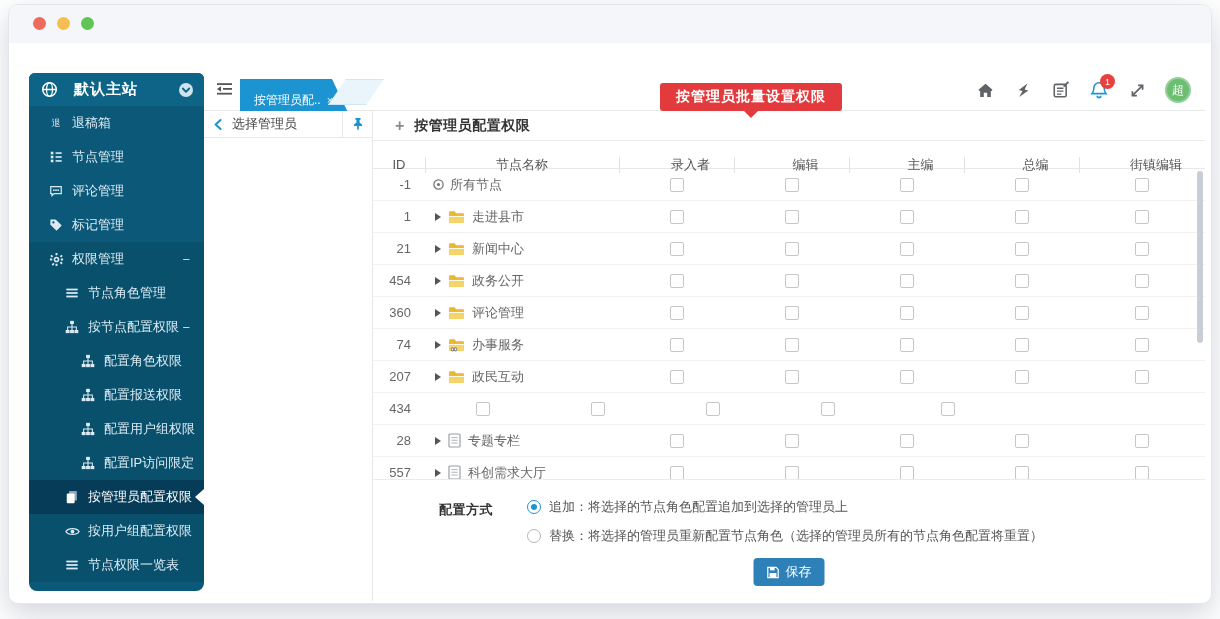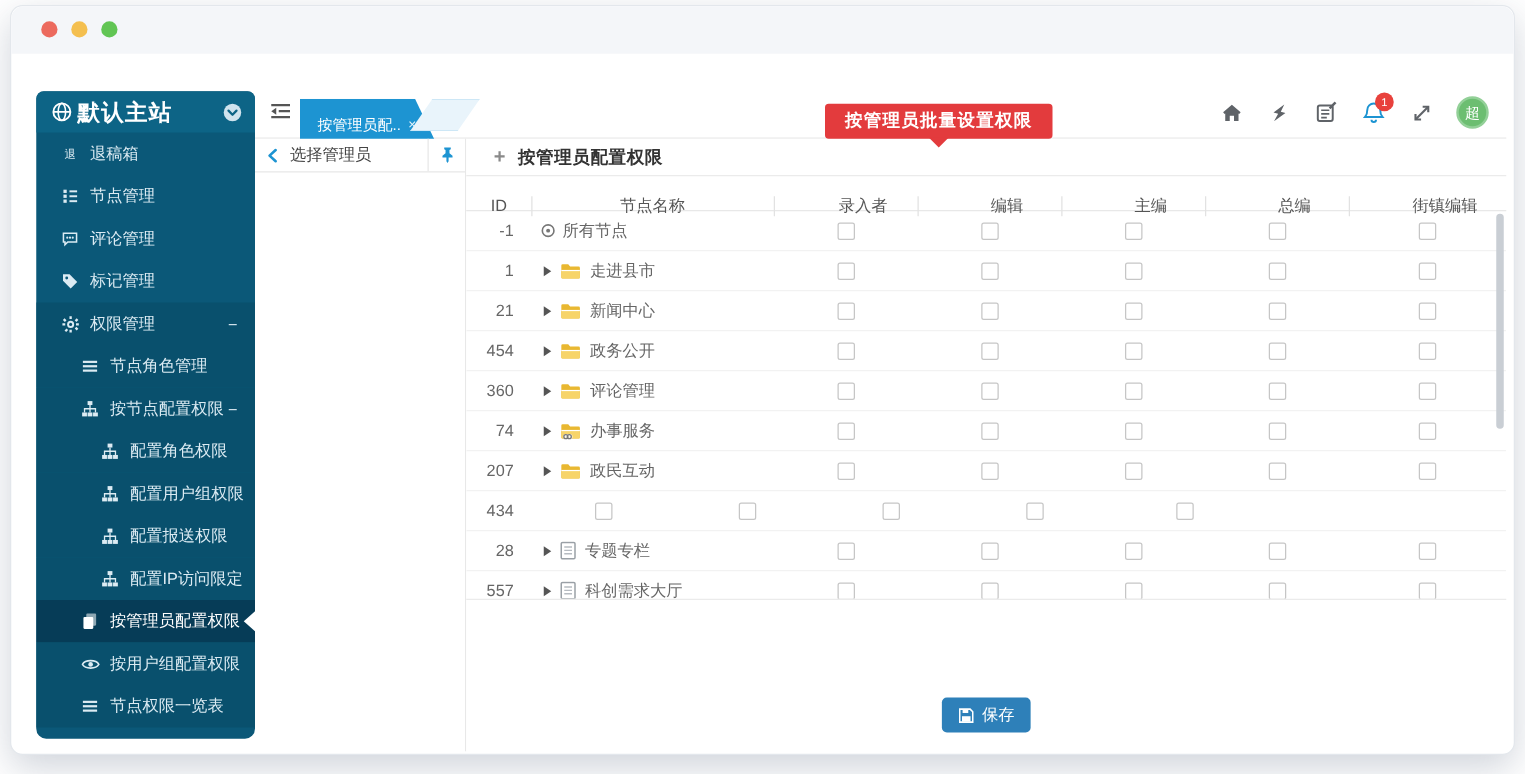--- a/index.html
+++ b/index.html
@@ -19,21 +19,21 @@
   .window{position:absolute;left:8px;top:4px;width:1204px;height:600px;background:#fff;border:1px solid #e3e7ec;border-radius:10px;box-shadow:0 10px 30px rgba(40,60,90,.22);overflow:hidden;}
   .titlebar{position:absolute;left:0;top:0;right:0;height:38px;background:#f4f6f9;border-radius:10px 10px 0 0;}
   .tl{position:absolute;top:12px;width:13px;height:13px;border-radius:50%;}
   .tl.r{left:24px;background:#ec6a5e;}
   .tl.y{left:48px;background:#f4bf4f;}
   .tl.g{left:72px;background:#61c554;}
 
   
   .sidebar{position:absolute;left:20px;top:68px;width:175px;height:518px;background:var(--sidebar-base);border-radius:6px 6px 8px 8px;color:#dcebf3;overflow:hidden;}
   .sb-header{height:33px;background:var(--sidebar-header);display:flex;align-items:center;padding:0 10px 0 12px;color:#fff;}
-  .sb-header .sb-title{font-size:18px;font-weight:bold;margin-left:4px;flex:1;letter-spacing:1px;}
+  .sb-header .sb-title{font-size:15px;font-weight:bold;margin-left:16px;flex:1;letter-spacing:1px;}
   .sb-item{height:34px;display:flex;align-items:center;font-size:13px;position:relative;cursor:pointer;}
   .sb-item.lvl1{padding-left:18px;}
   .sb-item.lvl2{padding-left:34px;}
   .sb-item.lvl3{padding-left:50px;}
   .sb-item.sect{background:var(--sidebar-section);}
   .sb-item.active{background:var(--sidebar-active);color:#fff;}
   .sb-ic{width:18px;display:inline-flex;justify-content:center;align-items:center;margin-right:7px;flex:0 0 18px;}
   .sb-label{white-space:nowrap;}
   .sb-minus{position:absolute;right:14px;font-size:13px;color:#cfe0ea;}
   .notch{position:absolute;right:0;top:50%;margin-top:-8px;width:0;height:0;border-top:8px solid transparent;border-bottom:8px solid transparent;border-right:9px solid #fff;}
@@ -220,35 +220,35 @@
             <svg width="14" height="14" viewBox="0 0 16 16">
               <g fill="currentColor">
                 <rect x="5.8" y="1" width="4.4" height="3.6"></rect>
                 <rect x="0.8" y="11.4" width="4.4" height="3.6"></rect>
                 <rect x="5.8" y="11.4" width="4.4" height="3.6"></rect>
                 <rect x="10.8" y="11.4" width="4.4" height="3.6"></rect>
               </g>
               <path d="M8 4.6 V8 M3 11.4 V8 H13 V11.4 M8 8 V11.4" fill="none" stroke="currentColor" stroke-width="1.2"></path>
             </svg>
           </span>
-          <span class="sb-label">配置用户组权限</span>
+          <span class="sb-label">配置报送权限</span>
         </div>
         <div class="sb-item lvl3 sect">
           <span class="sb-ic">
             <svg width="14" height="14" viewBox="0 0 16 16">
               <g fill="currentColor">
                 <rect x="5.8" y="1" width="4.4" height="3.6"></rect>
                 <rect x="0.8" y="11.4" width="4.4" height="3.6"></rect>
                 <rect x="5.8" y="11.4" width="4.4" height="3.6"></rect>
                 <rect x="10.8" y="11.4" width="4.4" height="3.6"></rect>
               </g>
               <path d="M8 4.6 V8 M3 11.4 V8 H13 V11.4 M8 8 V11.4" fill="none" stroke="currentColor" stroke-width="1.2"></path>
             </svg>
           </span>
-          <span class="sb-label">配置报送权限</span>
+          <span class="sb-label">配置用户组权限</span>
         </div>
         <div class="sb-item lvl3 sect">
           <span class="sb-ic">
             <svg width="14" height="14" viewBox="0 0 16 16">
               <g fill="currentColor">
                 <rect x="5.8" y="1" width="4.4" height="3.6"></rect>
                 <rect x="0.8" y="11.4" width="4.4" height="3.6"></rect>
                 <rect x="5.8" y="11.4" width="4.4" height="3.6"></rect>
                 <rect x="10.8" y="11.4" width="4.4" height="3.6"></rect>
               </g>
@@ -655,20 +655,33 @@
           <span class="c-perm">
             <span class="checkbox"></span>
           </span>
           <span class="c-perm last">
             <span class="checkbox"></span>
           </span>
         </div>
         <div class="vscroll"></div>
     </div>
     <div class="bottom-panel">
+      <div class="cfg-row">
+        <div class="cfg-label">配置方式</div>
+        <div>
+            <div class="opt">
+              <span class="radio sel"></span>
+              <span class="opt-text">追加：将选择的节点角色配置追加到选择的管理员上</span>
+            </div>
+            <div class="opt">
+              <span class="radio"></span>
+              <span class="opt-text">替换：将选择的管理员重新配置节点角色（选择的管理员所有的节点角色配置将重置）</span>
+            </div>
+          </div>
+      </div>
       <button class="save-btn">
         <span>
           <svg width="13" height="13" viewBox="0 0 16 16">
               <path d="M1.6 1.6 h10.2 l2.6 2.6 v10.2 H1.6 Z" fill="none" stroke="#fff" stroke-width="1.5"></path>
               <rect x="4.4" y="1.8" width="5.6" height="3.6" fill="#fff"></rect>
               <rect x="3.8" y="8.6" width="8.4" height="5.4" fill="#fff"></rect>
             </svg>
         </span>
         <span>保存</span>
       </button>

